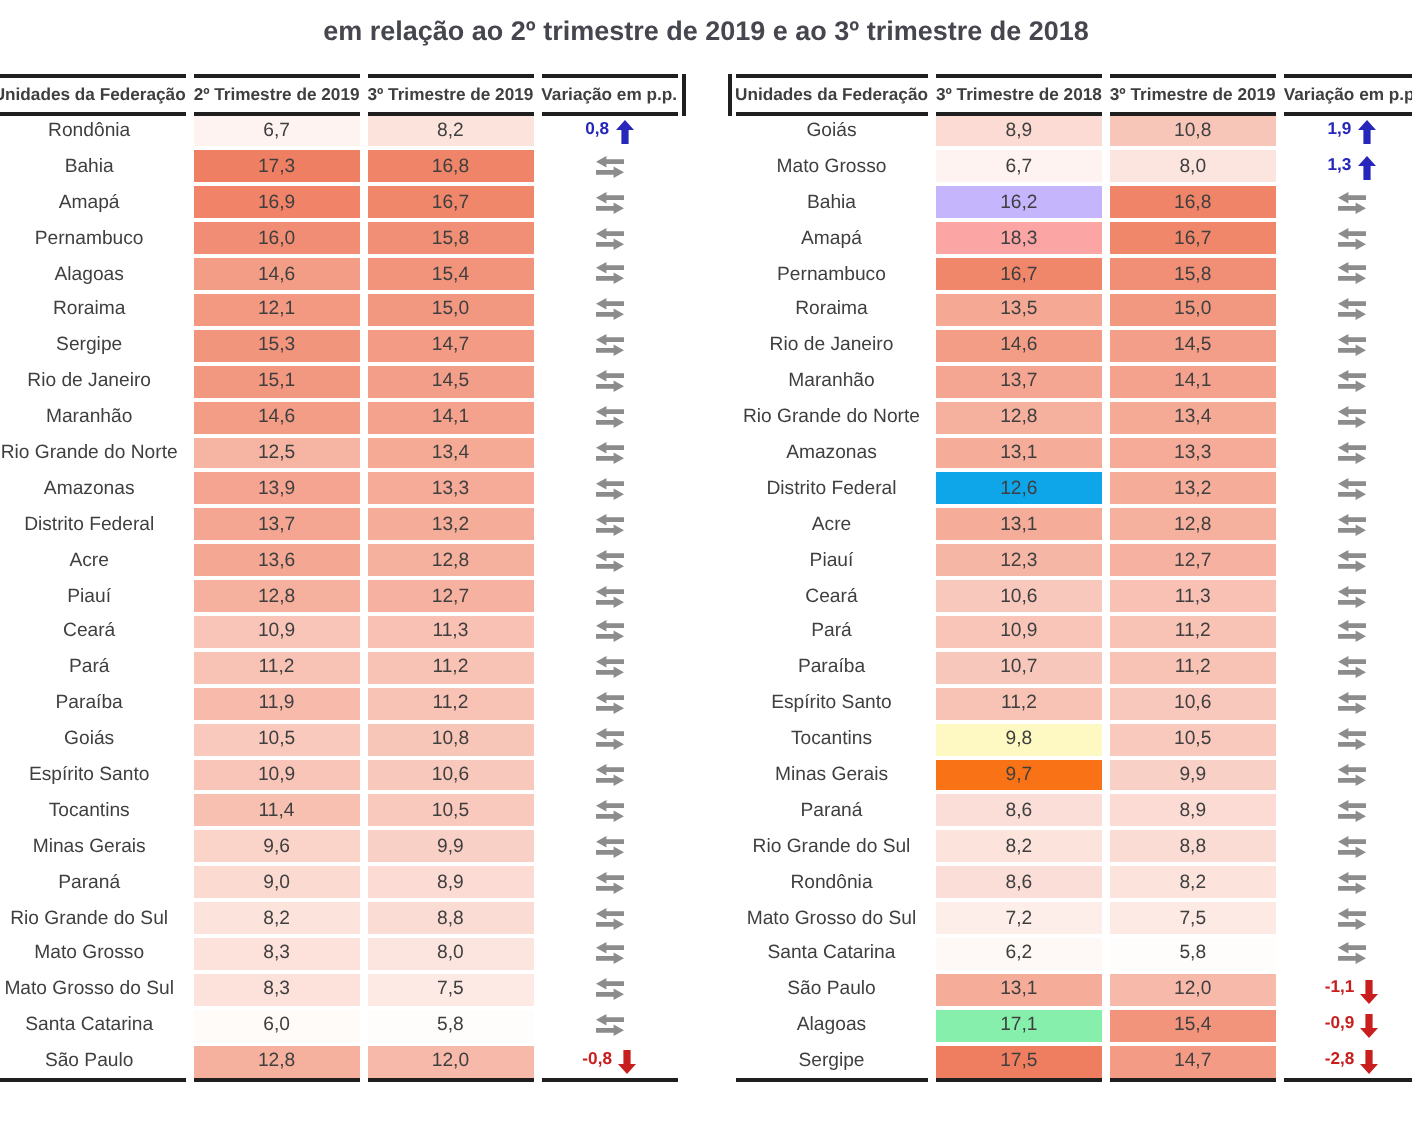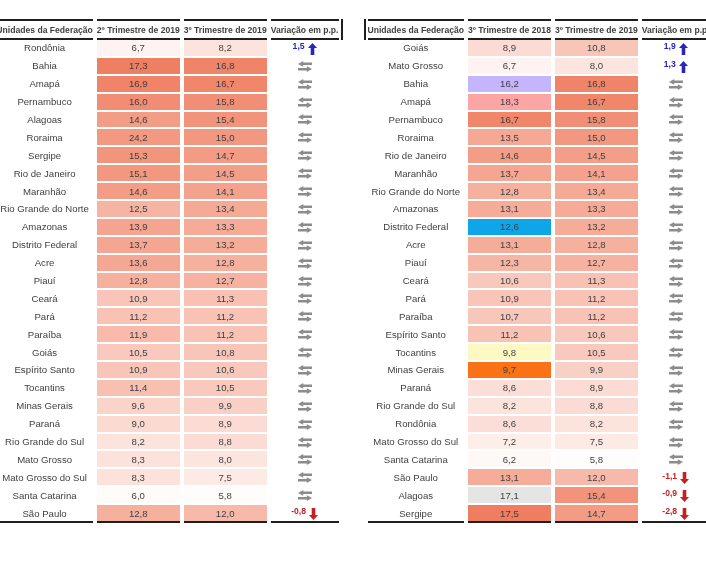--- a/index.html
+++ b/index.html
@@ -23,20 +23,21 @@
   tbody tr:last-child td{border-bottom:2.5px solid #1f1f1f;}
   td.var .var-label{font-size:8.6px;font-weight:bold;vertical-align:2px;margin-right:3px;}
   td.var svg{vertical-align:middle;}
 </style>
 </head>
 <body>
 
 <div class="page">
 
   <div class="title">
+    <div>em relação ao 2º trimestre de 2019 e ao 3º trimestre de 2018</div>
   </div>
 
   <div class="tables">
 
     <div class="table-wrap">
       <div class="endbar left"></div>
       <div class="endbar right"></div>
       <table>
         <colgroup>
             <col class="c-uf">
@@ -50,21 +51,21 @@
             <th>2º Trimestre de 2019</th>
             <th>3º Trimestre de 2019</th>
             <th>Variação em p.p.</th>
           </tr>
         </thead>
         <tbody>
             <tr>
               <td class="uf">Rondônia</td>
               <td class="val" style="background:rgb(254,243,240)">6,7</td>
               <td class="val" style="background:rgb(252,227,220)">8,2</td>
-              <td class="var"><span class="var-label" style="color:#2727BC">1,5</span><svg width="9" height="12" viewBox="0 0 9 12">
+              <td class="var"><span class="var-label" style="color:#2727BC">0,8</span><svg width="9" height="12" viewBox="0 0 9 12">
   <polygon fill="#2727BC" points="4.5,0 9,5 6.3,5 6.3,12 2.7,12 2.7,5 0,5"></polygon>
                 </svg></td>
             </tr>
             <tr>
               <td class="uf">Bahia</td>
               <td class="val" style="background:rgb(239,127,98)">17,3</td>
               <td class="val" style="background:rgb(240,132,105)">16,8</td>
               <td class="var"><svg width="14" height="11" viewBox="0 0 14 11">
   <polygon fill="#8C8C8C" points="14,1.6 14,4 5.2,4 5.2,5.8 0,2.9 5.2,0 5.2,1.6"></polygon>
   <polygon fill="#8C8C8C" points="0,7 0,9.4 8.8,9.4 8.8,11 14,8.1 8.8,5.2 8.8,7"></polygon>
@@ -92,21 +93,21 @@
               <td class="uf">Alagoas</td>
               <td class="val" style="background:rgb(243,157,134)">14,6</td>
               <td class="val" style="background:rgb(242,148,124)">15,4</td>
               <td class="var"><svg width="14" height="11" viewBox="0 0 14 11">
   <polygon fill="#8C8C8C" points="14,1.6 14,4 5.2,4 5.2,5.8 0,2.9 5.2,0 5.2,1.6"></polygon>
   <polygon fill="#8C8C8C" points="0,7 0,9.4 8.8,9.4 8.8,11 14,8.1 8.8,5.2 8.8,7"></polygon>
                 </svg></td>
             </tr>
             <tr>
               <td class="uf">Roraima</td>
-              <td class="val" style="background:rgb(243,153,130)">24,2</td>
+              <td class="val" style="background:rgb(243,153,130)">12,1</td>
               <td class="val" style="background:rgb(242,152,129)">15,0</td>
               <td class="var"><svg width="14" height="11" viewBox="0 0 14 11">
   <polygon fill="#8C8C8C" points="14,1.6 14,4 5.2,4 5.2,5.8 0,2.9 5.2,0 5.2,1.6"></polygon>
   <polygon fill="#8C8C8C" points="0,7 0,9.4 8.8,9.4 8.8,11 14,8.1 8.8,5.2 8.8,7"></polygon>
                 </svg></td>
             </tr>
             <tr>
               <td class="uf">Sergipe</td>
               <td class="val" style="background:rgb(242,149,125)">15,3</td>
               <td class="val" style="background:rgb(243,155,133)">14,7</td>
@@ -534,21 +535,21 @@
             <tr>
               <td class="uf">São Paulo</td>
               <td class="val" style="background:rgb(245,173,154)">13,1</td>
               <td class="val" style="background:rgb(247,185,169)">12,0</td>
               <td class="var"><span class="var-label" style="color:#C81E1E">-1,1</span><svg width="9" height="12" viewBox="0 0 9 12">
   <polygon fill="#C81E1E" points="4.5,12 9,7 6.3,7 6.3,0 2.7,0 2.7,7 0,7"></polygon>
                 </svg></td>
             </tr>
             <tr>
               <td class="uf">Alagoas</td>
-              <td class="val" style="background:#e5e5e5">17,1</td>
+              <td class="val" style="background:#86efac">17,1</td>
               <td class="val" style="background:rgb(242,148,124)">15,4</td>
               <td class="var"><span class="var-label" style="color:#C81E1E">-0,9</span><svg width="9" height="12" viewBox="0 0 9 12">
   <polygon fill="#C81E1E" points="4.5,12 9,7 6.3,7 6.3,0 2.7,0 2.7,7 0,7"></polygon>
                 </svg></td>
             </tr>
             <tr>
               <td class="uf">Sergipe</td>
               <td class="val" style="background:rgb(239,125,96)">17,5</td>
               <td class="val" style="background:rgb(243,155,133)">14,7</td>
               <td class="var"><span class="var-label" style="color:#C81E1E">-2,8</span><svg width="9" height="12" viewBox="0 0 9 12">

